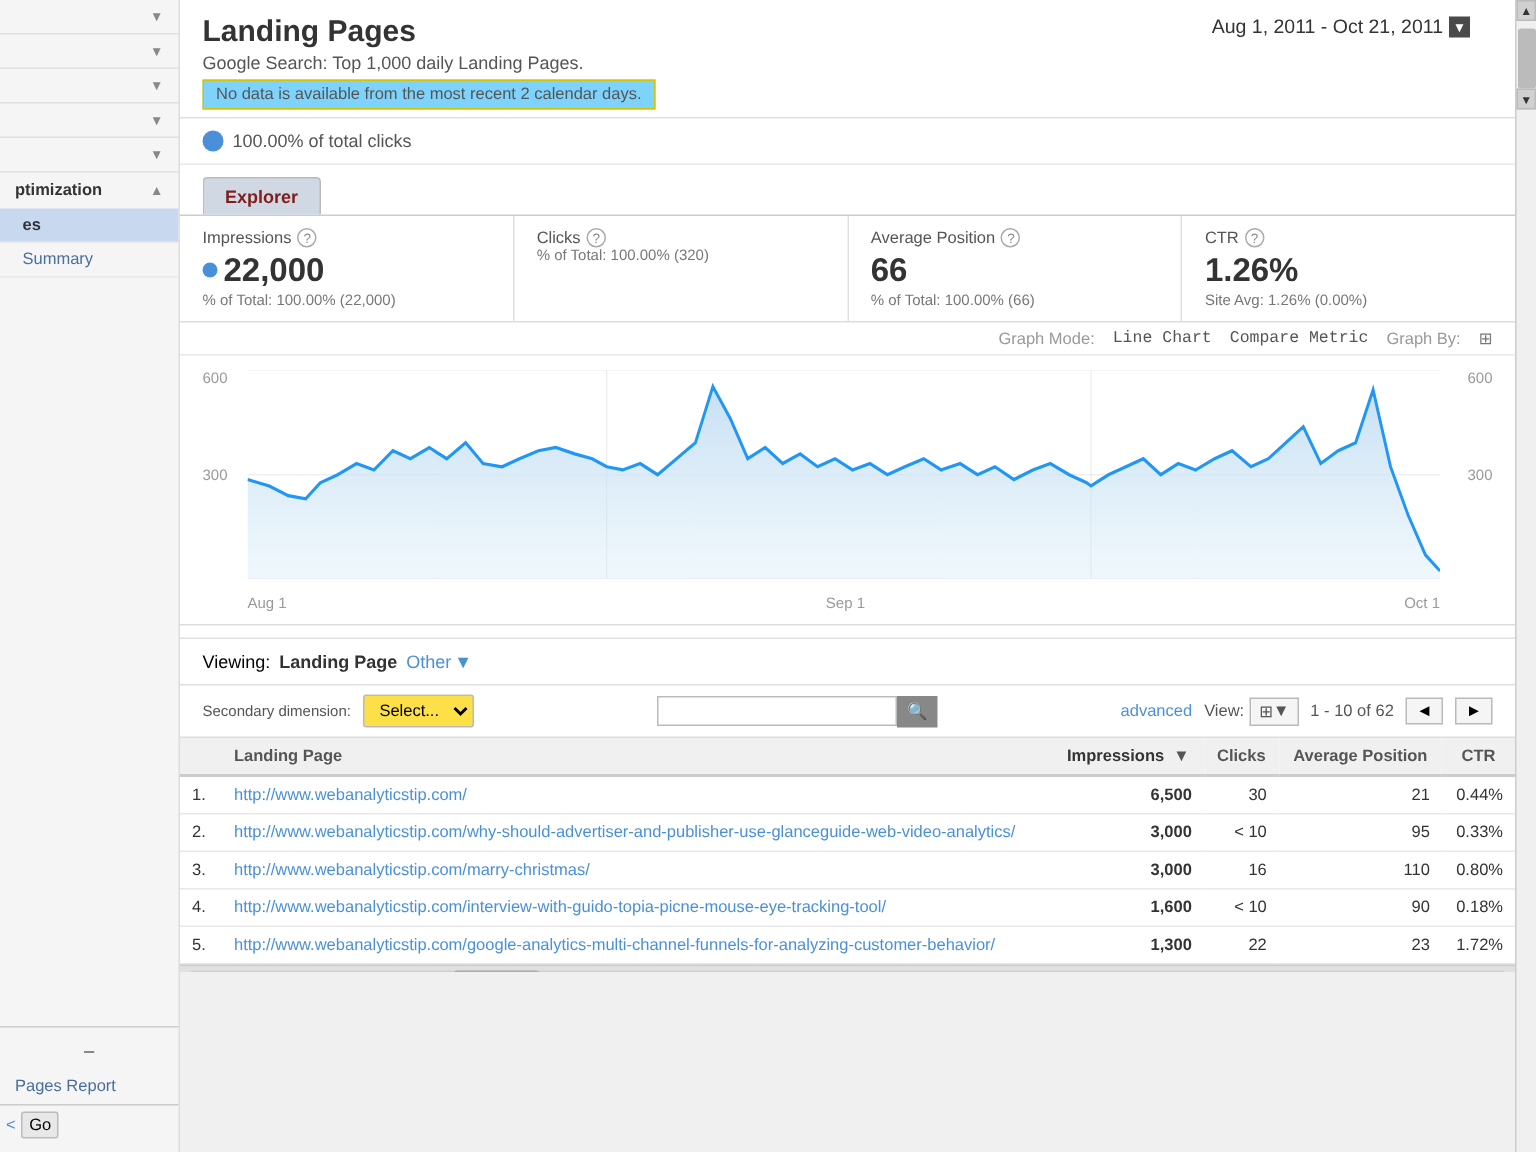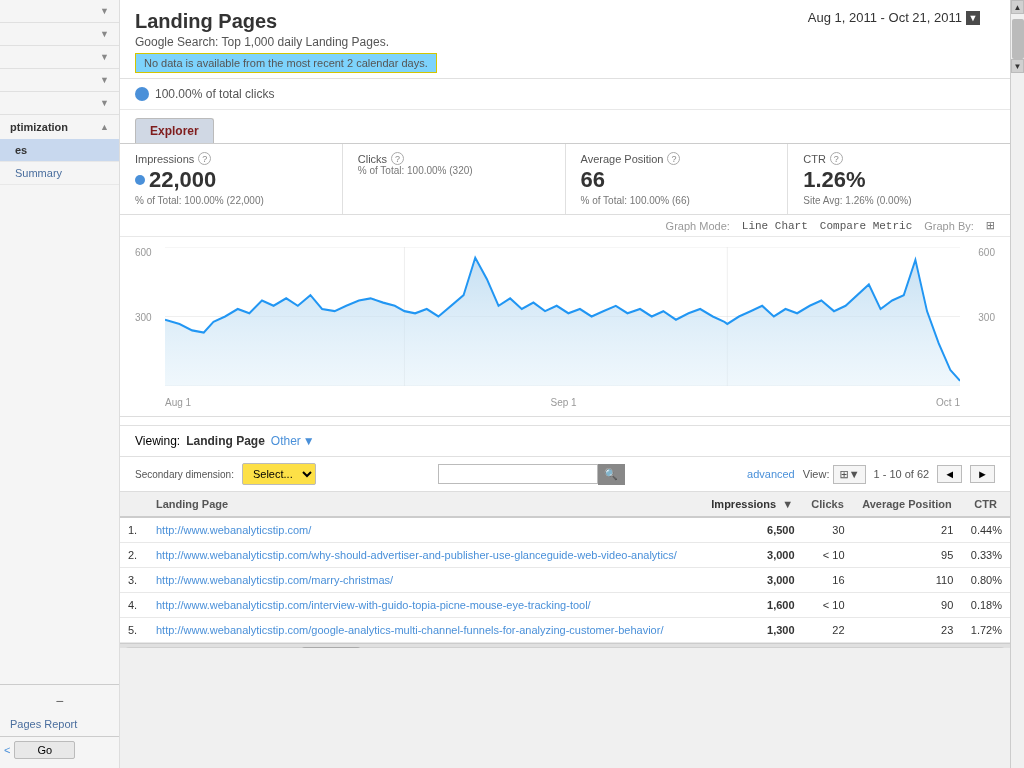--- a/index.html
+++ b/index.html
@@ -64,21 +64,21 @@
     }
     .sidebar-bottom-nav {
       display: flex;
       align-items: center;
       padding: 4px;
       border-top: 1px solid #ccc;
     }
     .sidebar-go-btn {
       background: #e8e8e8;
       border: 1px solid #bbb;
-      padding: 2px 22px;
+      padding: 2px 4px;
       cursor: pointer;
       font-size: 11px;
       margin-left: 4px;
       border-radius: 2px;
     }
 
     
     .main {
       flex: 1;
       background: #fff;

